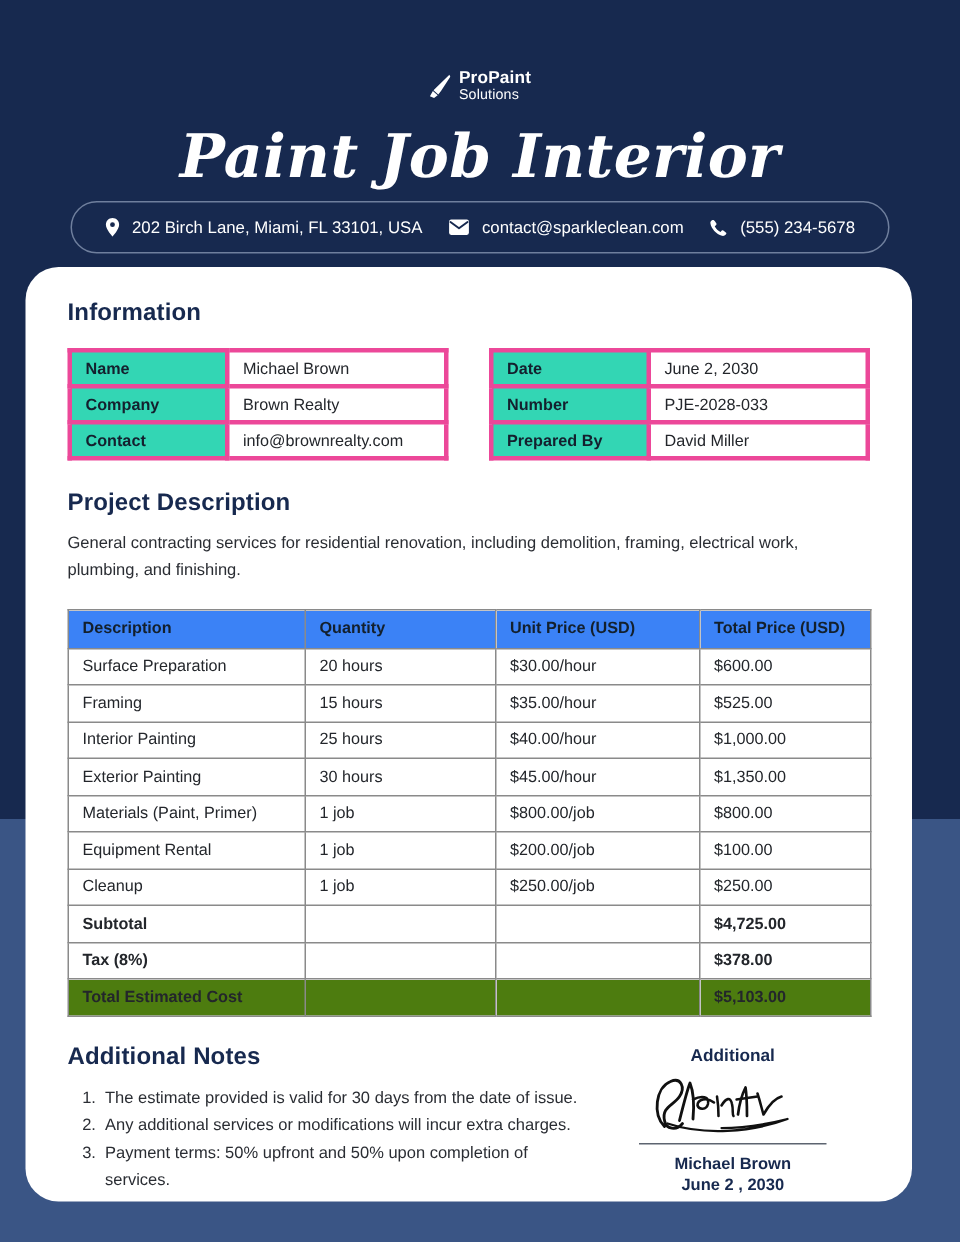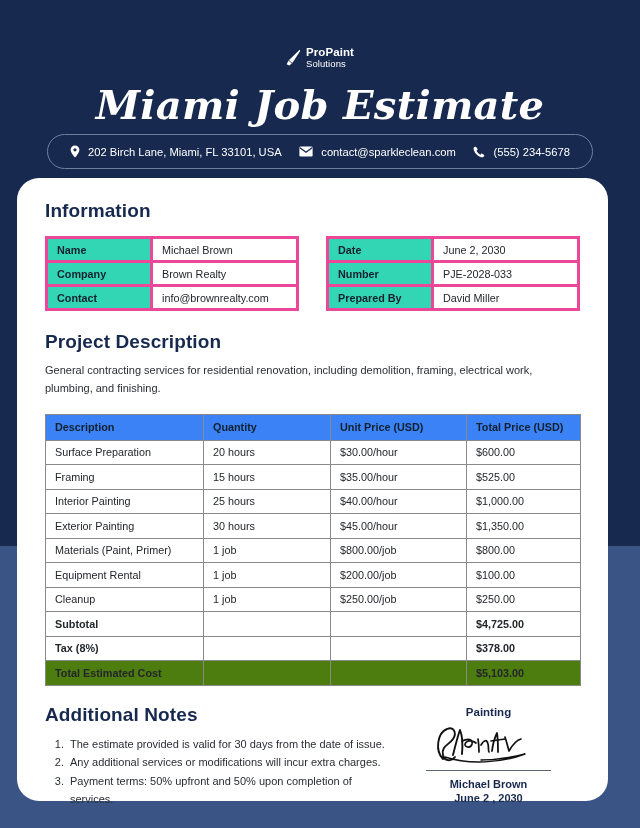--- a/index.html
+++ b/index.html
@@ -111,21 +111,21 @@
     width: 591px;
     height: 623px;
     background: #ffffff;
     border-radius: 22px;
     box-sizing: border-box;
     padding: 22px 28px 0 28px;
     z-index: 4;
   }
 
   .section-title {
-    font-size: 19px;
+    font-size: 16px;
     font-weight: bold;
     color: #17294f;
     letter-spacing: .1px;
   }
 
   
   .info-row {
     display: flex;
     gap: 27px;
     margin-top: 14px;
@@ -252,21 +252,21 @@
     <svg class="logo-mark" viewBox="0 0 15 17">
       <path d="M13.6 0.8 L5.2 9.0 L3.0 11.1 L6.2 14.0 L8.0 11.6 L14.2 2.1 Z" fill="#ffffff"></path>
       <path d="M2.6 11.6 L5.8 14.5 L3.4 16.4 L0.6 15.2 Z" fill="#ffffff"></path>
     </svg>
     <span class="logo-text">
       <span class="logo-name">ProPaint</span>
       <span class="logo-sub">Solutions</span>
     </span>
   </div>
 
-  <div class="doc-title">Miami Job Estimate</div>
+  <div class="doc-title">Paint Job Interior</div>
 
   <div class="contact-bar">
 
     <div class="contact-item">
       <svg width="10" height="13" viewBox="0 0 10 13">
         <path d="M5 0.4C2.5 0.4 0.6 2.3 0.6 4.8C0.6 8.0 5 12.6 5 12.6S9.4 8.0 9.4 4.8C9.4 2.3 7.5 0.4 5 0.4Z" fill="#ffffff"></path>
         <circle cx="5" cy="4.8" r="1.6" fill="#17294f"></circle>
       </svg>
       <span>202 Birch Lane, Miami, FL 33101, USA</span>
     </div>
@@ -417,21 +417,21 @@
     <div class="notes">
       <div class="section-title">Additional Notes</div>
       <ol>
         <li>The estimate provided is valid for 30 days from the date of issue.</li>
         <li>Any additional services or modifications will incur extra charges.</li>
         <li>Payment terms: 50% upfront and 50% upon completion of services.</li>
       </ol>
     </div>
 
     <div class="sign">
-      <div class="sign-title">Painting</div>
+      <div class="sign-title">Additional</div>
       <div class="sign-mark">
         <svg width="120" height="46" viewBox="0 0 120 46">
           <g fill="none" stroke="#111111" stroke-linecap="round" stroke-linejoin="round">
             <path d="M14 38 C6 30, 8 12, 18 8 C25 5, 28 12, 24 18 C20 24, 12 25, 14 34 C15 40, 22 41, 26 36" stroke-width="1.9"></path>
             <path d="M24 34 C27 22, 29 14, 31 9 C33 14, 34 22, 33 33" stroke-width="1.9"></path>
             <path d="M33 20 C39 17, 44 18, 43 23 C42 27, 37 27, 36 24 C36 20, 42 18, 47 22" stroke-width="1.7"></path>
             <path d="M49 18 C50 24, 50 28, 50 31" stroke-width="1.7"></path>
             <path d="M52 24 C55 19, 58 18, 59 23 C60 27, 59 30, 60 31" stroke-width="1.7"></path>
             <path d="M63 30 C64 22, 66 16, 68 12 C69 18, 69 26, 69 31" stroke-width="1.8"></path>
             <path d="M62 20 L76 18" stroke-width="1.6"></path>

